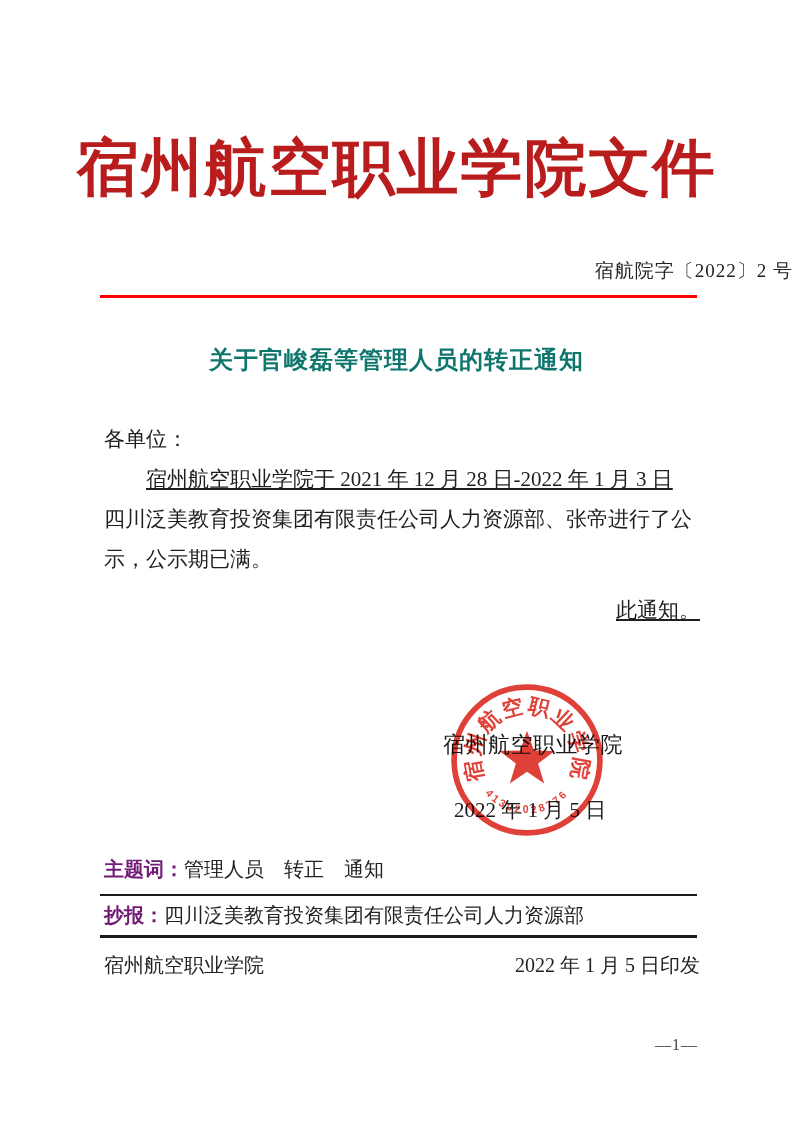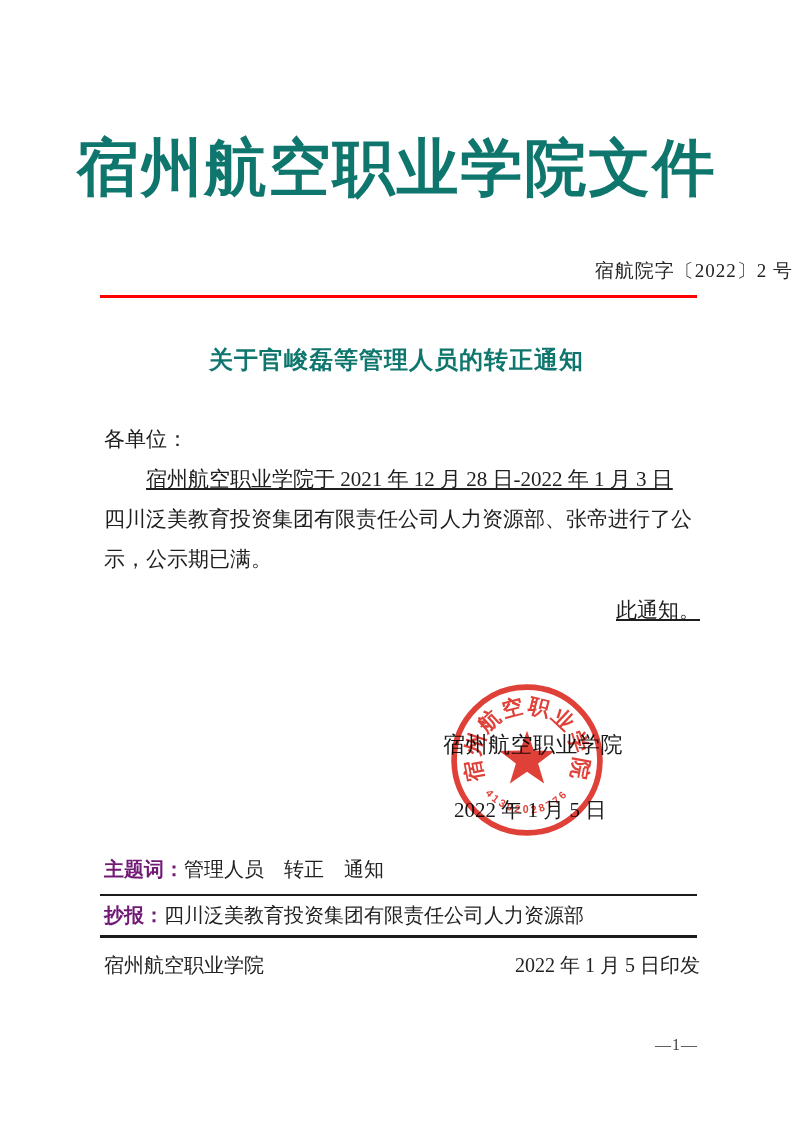--- a/index.html
+++ b/index.html
@@ -15,21 +15,21 @@
     overflow: hidden;
   }
   .org-title {
     position: absolute;
     top: 126px; left: 0; right: 0;
     text-align: center;
     font-family: "Liberation Serif", "DejaVu Serif", serif;
     font-weight: bold;
     font-size: 62px;
     letter-spacing: 2px;
-    color: #0f766e;
+    color: #b91c1c;
     white-space: nowrap;
   }
   .doc-number {
     position: absolute;
     top: 258px; left: 0; right: 0;
     text-align: right;
     font-size: 19px;
     letter-spacing: 1px;
     color: #222222;
   }

